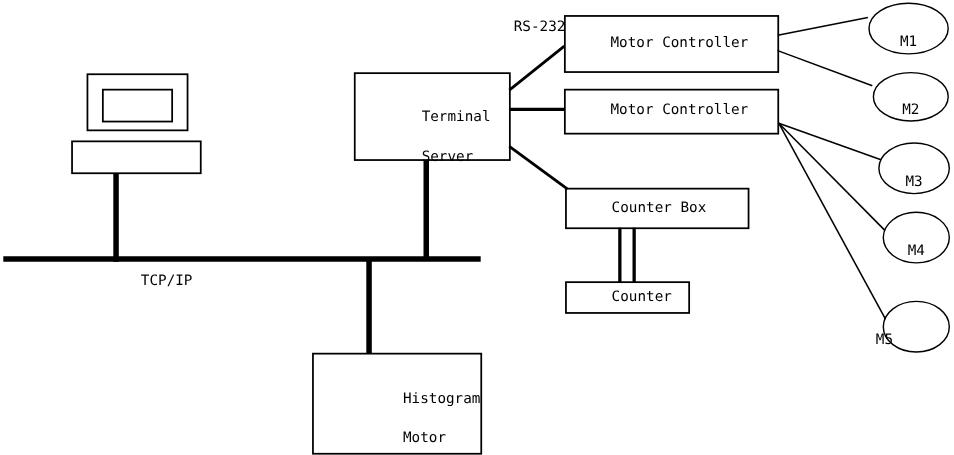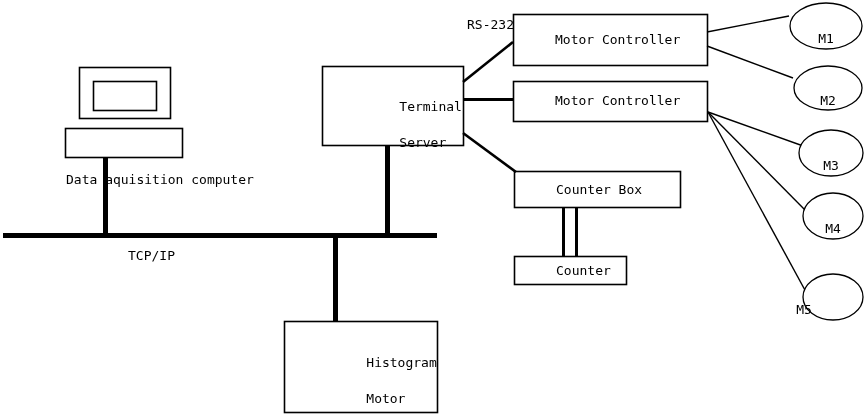--- a/index.html
+++ b/index.html
@@ -93,27 +93,26 @@
     <line x1="708" y1="112" x2="806" y2="211" stroke="#000000" stroke-width="1.4"></line>
     <line x1="708" y1="112" x2="806" y2="292" stroke="#000000" stroke-width="1.4"></line>
 
     <ellipse cx="826" cy="26" rx="36" ry="23" fill="#ffffff" stroke="#000000" stroke-width="1.3"></ellipse>
     <ellipse cx="828" cy="88" rx="34" ry="22" fill="#ffffff" stroke="#000000" stroke-width="1.3"></ellipse>
     <ellipse cx="831" cy="153" rx="32" ry="23" fill="#ffffff" stroke="#000000" stroke-width="1.3"></ellipse>
     <ellipse cx="833" cy="216" rx="30" ry="23" fill="#ffffff" stroke="#000000" stroke-width="1.3"></ellipse>
     <ellipse cx="833" cy="297" rx="30" ry="23" fill="#ffffff" stroke="#000000" stroke-width="1.3"></ellipse>
   </svg>
 
-  <div class="bus-label" style="left:66px; top:172px;">Data aquisition computer</div>
 
   <div class="bus-label" style="left:128px; top:248px;">TCP/IP</div>
 
   <div class="bus-label" style="left:435px; top:17px;margin-left:32px;">RS-232</div>
 
-  <div class="node-label" style="left:339px; top:80px;">
+  <div class="node-label" style="left:323px; top:80px;">
     <span>Terminal</span><br>
     <span>Server</span>
   </div>
 
   <div class="node-label" style="left:526px; top:31px;">Motor Controller</div>
 
   <div class="node-label" style="left:526px; top:92px;">Motor Controller</div>
 
   <div class="node-label" style="left:527px; top:181px;text-align:center;">Counter Box</div>
 

